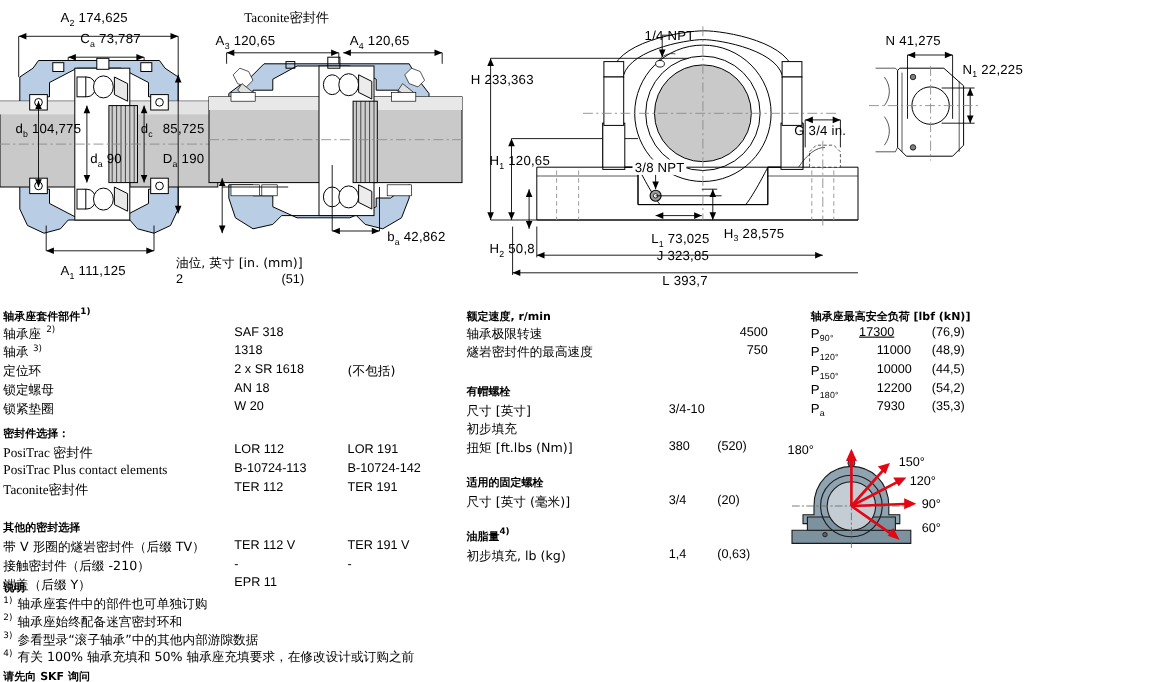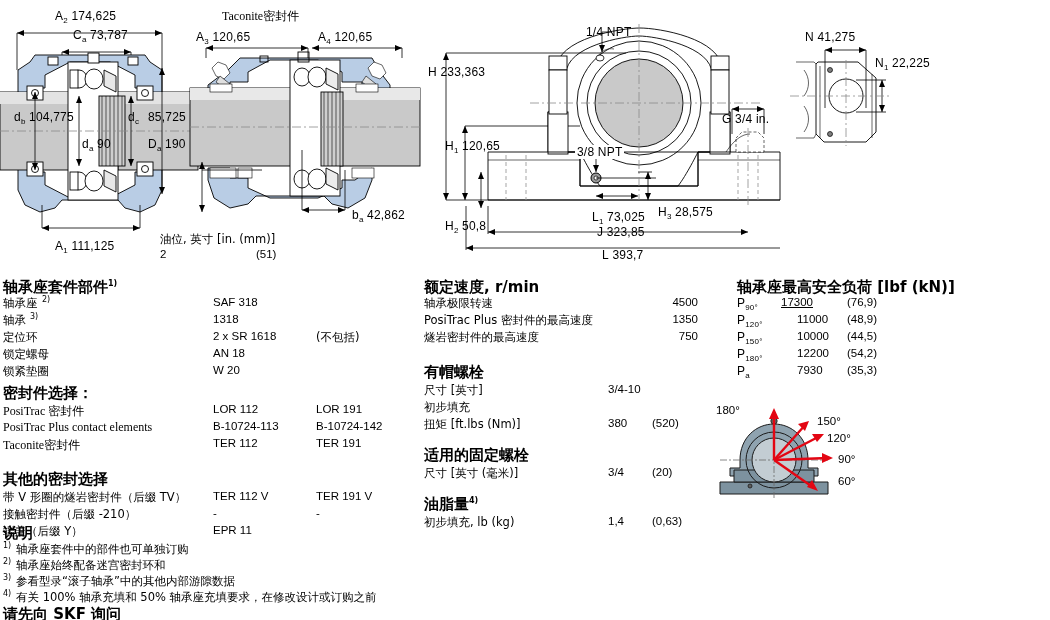--- a/index.html
+++ b/index.html
@@ -4,21 +4,21 @@
 <title>SKF SAF 318 Bearing Housing Datasheet</title>
 <style>
   html,body{margin:0;padding:0;background:#fff;}
   body{
     width:1050px;height:620px;position:relative;overflow:hidden;
     font-family:"Liberation Serif", serif;
     color:#000;
   }
   .abs{position:absolute;}
   .cn{font-family:"DejaVu Sans","Liberation Sans",sans-serif;font-size:11.5px;white-space:nowrap;}
-  .cnb{font-family:"DejaVu Sans","Liberation Sans",sans-serif;font-size:15px;font-weight:bold;white-space:nowrap;}
+  .cnb{font-family:"DejaVu Sans","Liberation Sans",sans-serif;font-size:10px;font-weight:bold;white-space:nowrap;}
   .dim{font-family:"Liberation Sans",sans-serif;font-size:12px;white-space:nowrap;letter-spacing:.2px;}
   .dim sub{font-size:8px;}
   .ser{font-family:"Liberation Serif",serif;font-size:12px;white-space:nowrap;}
   .val{font-family:"Liberation Sans",sans-serif;font-size:11.5px;white-space:nowrap;}
   .sup{font-size:8px;vertical-align:super;}
   svg{display:block;overflow:visible;}
   .bodyfill{fill:#b9cde5;stroke:#000;stroke-width:.9;}
   .shaft{fill:#c9c9c9;stroke:#000;stroke-width:.9;}
   .white{fill:#fff;stroke:#000;stroke-width:.9;}
   .cl{stroke:#8a8a8a;stroke-width:.8;stroke-dasharray:9 3 2 3;fill:none;}
@@ -497,24 +497,20 @@
 
 <div class="tbl" style="left:424px;top:278px;width:310px;">
   <div class="row" style="height:18px;">
     <span class="cnb">额定速度, r/min</span>
   </div>
   <div class="row">
     <span class="cn lbl">轴承极限转速</span>
     <span class="val c1" style="left:244px;text-align:right;width:30px;">4500</span>
   </div>
   <div class="row">
-    <span class="cn lbl">PosiTrac Plus 密封件的最高速度</span>
-    <span class="val c1" style="left:244px;text-align:right;width:30px;">1350</span>
-  </div>
-  <div class="row">
     <span class="cn lbl">燧岩密封件的最高速度</span>
     <span class="val c1" style="left:244px;text-align:right;width:30px;">750</span>
   </div>
 
   <div class="row" style="height:20px;margin-top:16px;">
     <span class="cnb">有帽螺栓</span>
   </div>
   <div class="row">
     <span class="cn lbl">尺寸 [英寸]</span>
     <span class="val c1" style="left:184px;">3/4-10</span>

